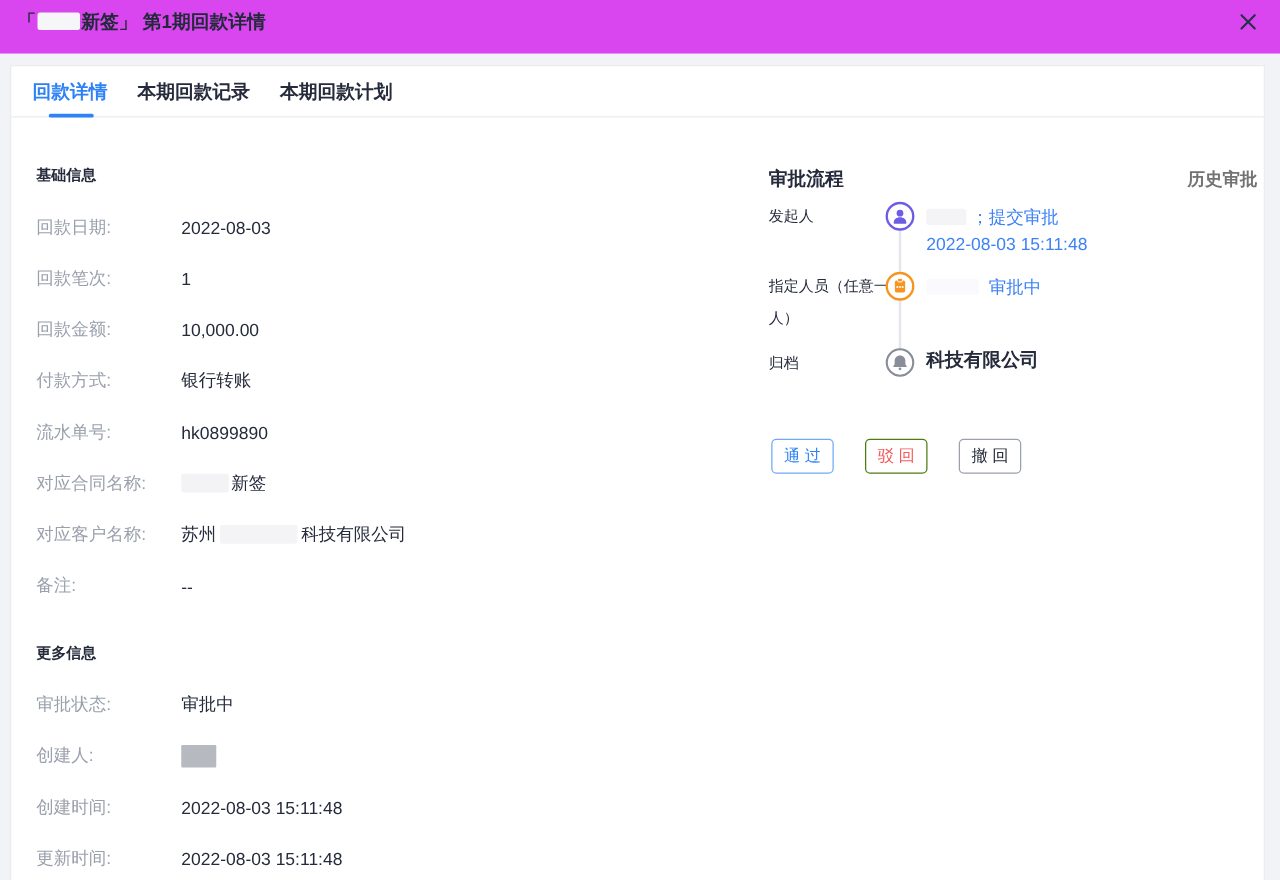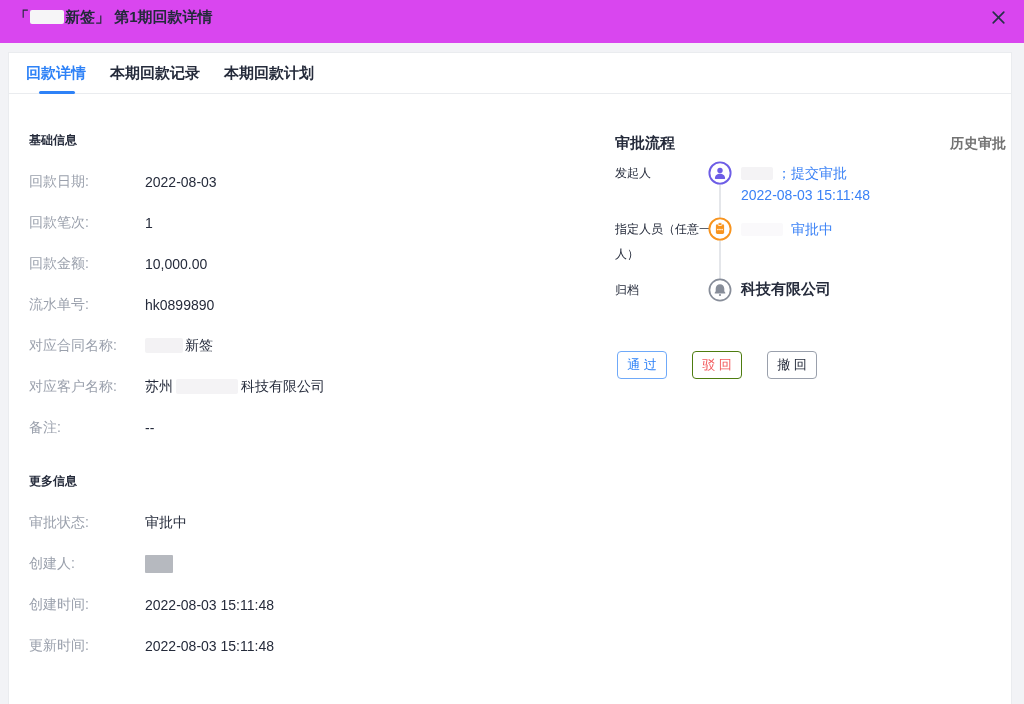--- a/index.html
+++ b/index.html
@@ -95,20 +95,24 @@
         <span class="flabel">回款日期:</span>
         <span class="fvalue">2022-08-03</span>
       </div>
       <div class="field-row">
         <span class="flabel">回款笔次:</span>
         <span class="fvalue">1</span>
       </div>
       <div class="field-row">
         <span class="flabel">回款金额:</span>
         <span class="fvalue">10,000.00</span>
+      </div>
+      <div class="field-row">
+        <span class="flabel">付款方式:</span>
+        <span class="fvalue">银行转账</span>
       </div>
       <div class="field-row">
         <span class="flabel">流水单号:</span>
         <span class="fvalue">hk0899890</span>
       </div>
       <div class="field-row">
         <span class="flabel">对应合同名称:</span>
         <span class="fvalue"><span class="redact redact-contract"></span><span>新签</span></span>
       </div>
       <div class="field-row">

